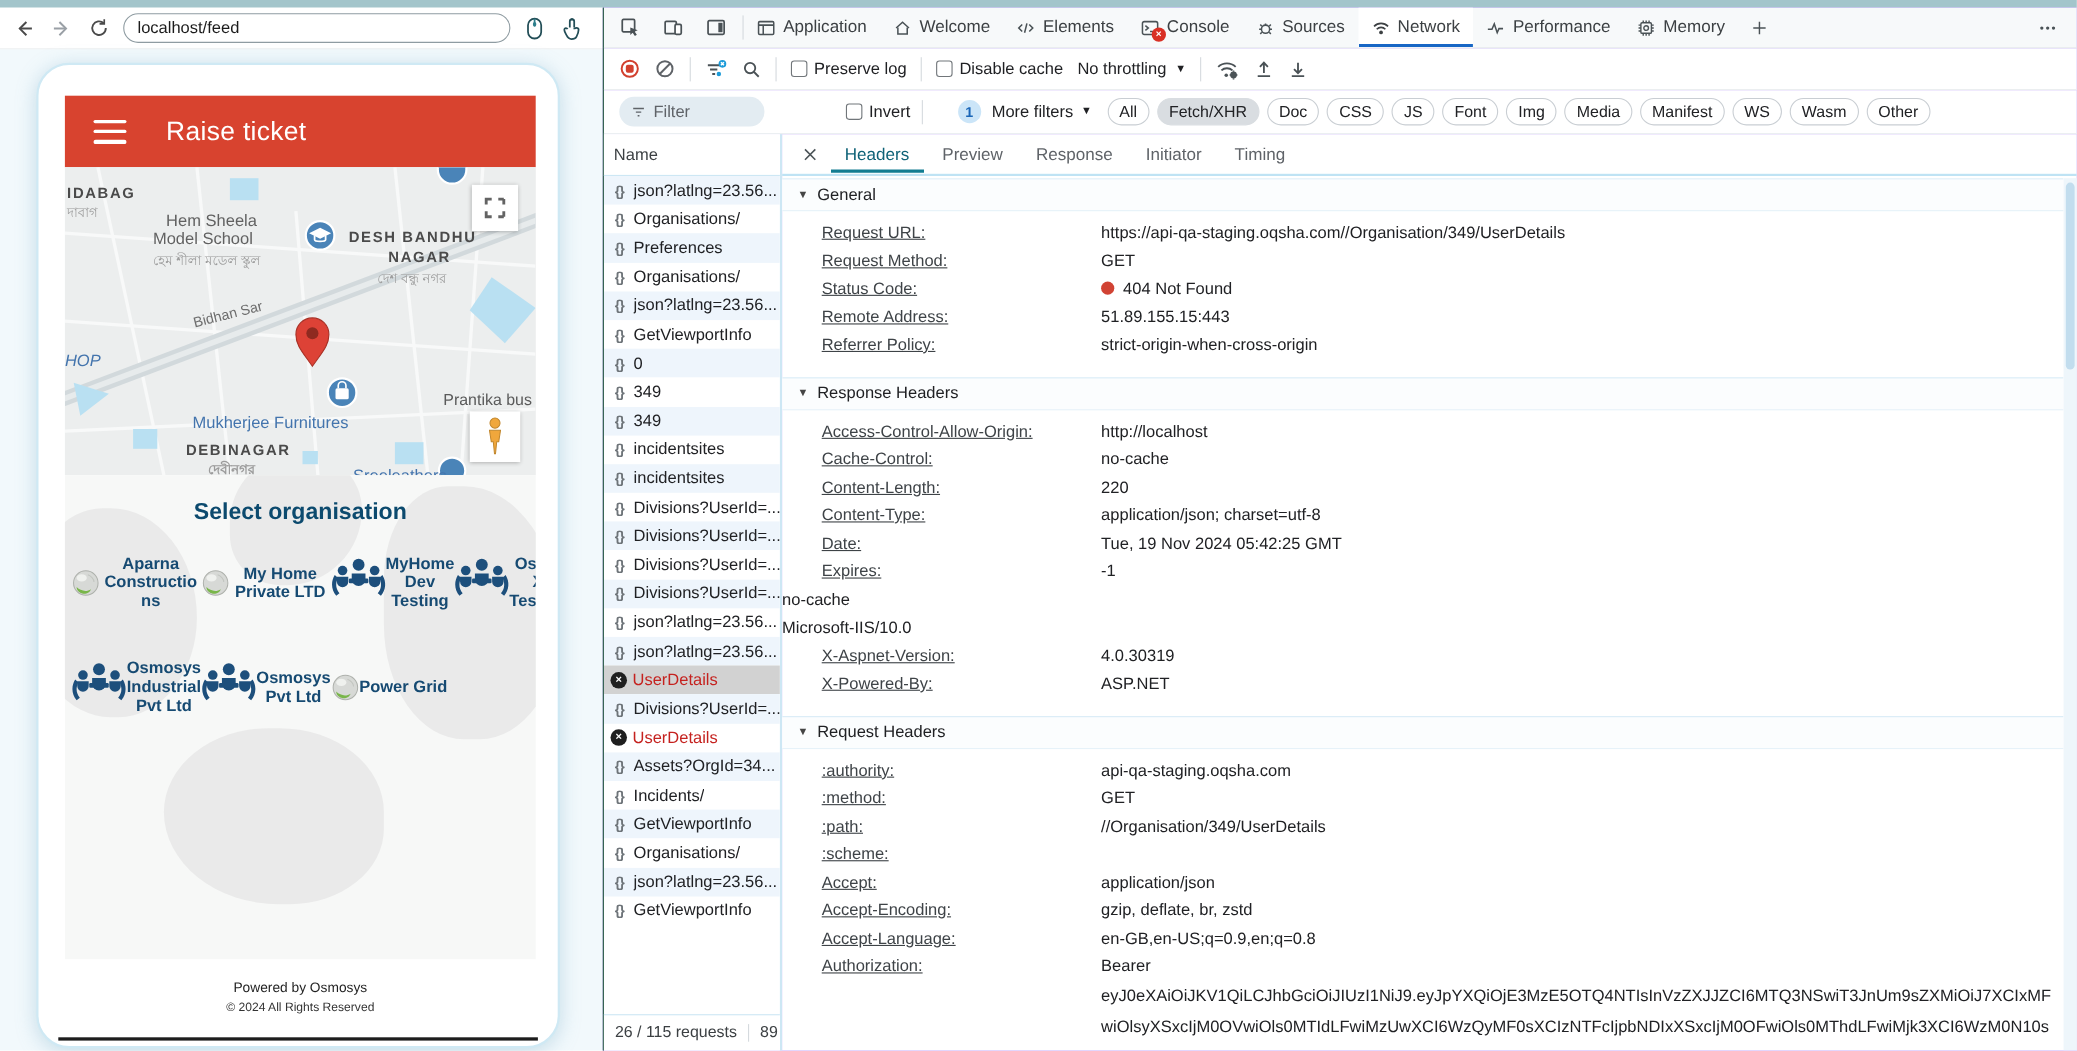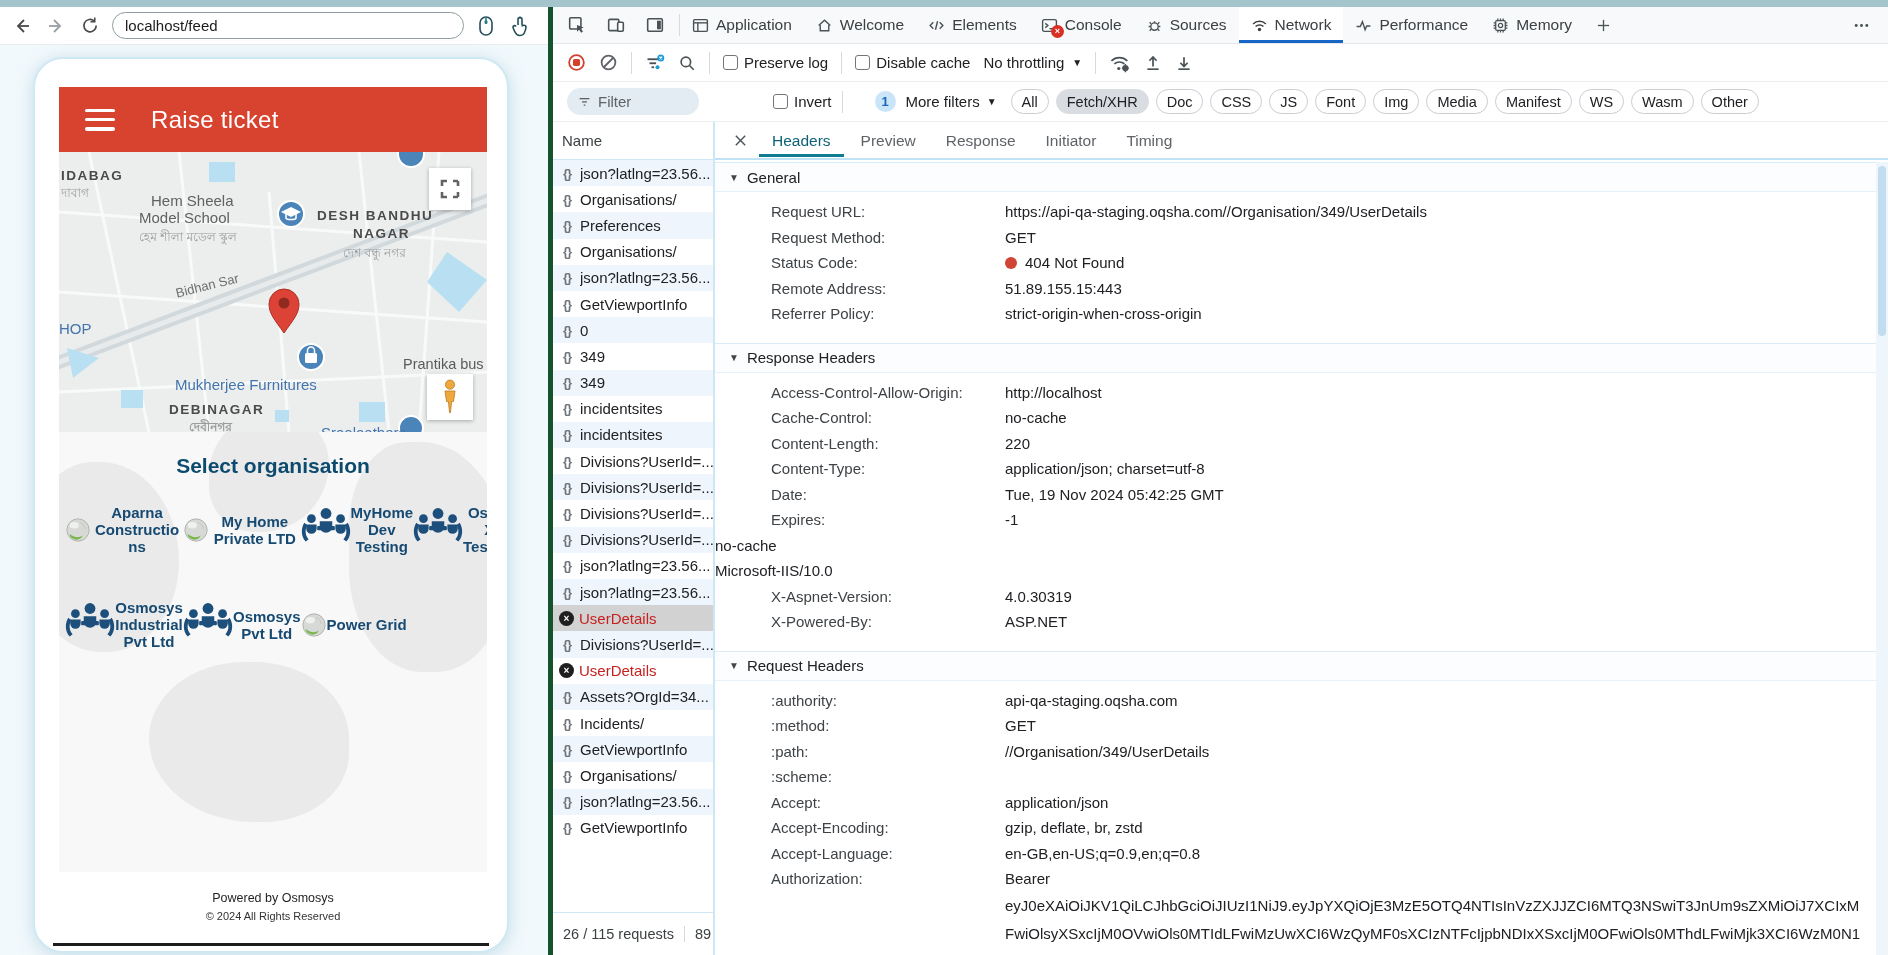--- a/index.html
+++ b/index.html
@@ -54,21 +54,21 @@
   .oicon.globe { margin-top:8px; margin-bottom:8px; }
   .oicon.people { margin-top:0; margin-bottom:6px; }
   .olabel { font-size:15px; font-weight:700; color:#164a72; line-height:17px; max-width:92px; overflow-wrap:break-word; }
 
   #footer1 { position:absolute; left:24px; width:428px; top:832px; text-align:center; font-size:12.5px; color:#1f1f1f; }
   #footer2 { position:absolute; left:24px; width:428px; top:851px; text-align:center; font-size:11px; color:#333; }
   #page-bottom-line { position:absolute; left:18px; right:18px; top:884px; height:3px; background:#1d1d1d; }
 
   
   #devtools { position:absolute; left:548px; top:7px; width:1340px; height:948px; background:#8b5cf6;
-    border-left:5px solid #14532d; font-size:15px; }
+    border-left:1px solid #14532d; font-size:15px; }
 
   
   #devtools-tabbar { position:absolute; left:0; top:0; width:100%; height:37px; background:#f7f9fa;
     border-bottom:1px solid #e4e8ea; display:flex; align-items:stretch; }
   #devtools-tabbar .lefticons { display:flex; align-items:center; gap:15px; padding:0 12px; }
   #devtools-tabbar .lefticons .navbtn { cursor:pointer; }
   .dtab { position:relative; display:flex; align-items:center; gap:7px; padding:0 12px; color:#3c4043;
     font-size:15.5px; cursor:pointer; }
   .dtab.active { background:#fff; box-shadow:inset 0 -3px 0 #1766c5; }
   .errbadge { position:absolute; left:22px; bottom:5px; width:13px; height:13px; border-radius:50%;
@@ -107,37 +107,37 @@
   #request-list { position:absolute; left:0; top:38px; right:0; bottom:33px; overflow:hidden; }
   .req { height:26.2px; display:flex; align-items:center; gap:5px; padding-left:6px; cursor:pointer;
     white-space:nowrap; overflow:hidden; }
   .req.alt { background:#eef5fc; }
   .req .rname { font-size:15px; color:#202124; overflow:hidden; text-overflow:clip; }
   .req.err .rname { color:#c5221f; }
   .req.selrow { background:#d2d2d2; }
   .jicon { font-size:13px; font-weight:700; color:#6e7479; letter-spacing:-1px; flex:0 0 16px; text-align:center; }
   .eicon { flex:0 0 15px; width:15px; height:15px; border-radius:50%; background:#1f1f1f; color:#fff;
     font-size:10px; line-height:15px; text-align:center; font-weight:700; }
-  #list-statusbar { position:absolute; left:0; bottom:0; right:0; height:43px; border-top:1px solid #cde7f4;
+  #list-statusbar { position:absolute; left:0; bottom:0; right:0; height:33px; border-top:1px solid #cde7f4;
     display:flex; align-items:center; gap:10px; padding-left:10px; font-size:14.5px; color:#3c4043;
     background:#fff; overflow:hidden; white-space:nowrap; }
 
   
   #detail-panel { flex:1; position:relative; background:#fff; overflow:hidden; }
   #detail-tabs { height:38px; display:flex; align-items:center; gap:4px; border-bottom:2px solid #bfe3f4; padding-left:10px; }
   #detail-close { width:30px; height:30px; display:flex; align-items:center; justify-content:center; cursor:pointer; }
   .htab { padding:8px 13px 7px; font-size:15.5px; color:#5f6368; cursor:pointer; }
   .htab.active { color:#0e6277; box-shadow:inset 0 -3px 0 #127d92; font-weight:500; }
   #headers-content { position:absolute; left:0; right:12px; top:40px; bottom:0; overflow:hidden; }
   .sech { height:30px; display:flex; align-items:center; gap:8px; padding-left:14px; background:#fbfdfe;
     border-top:1px solid #d9ecf7; border-bottom:1px solid #e6f2f9; font-size:15px; color:#202124; cursor:pointer; }
   .tri { font-size:10px; color:#454545; }
   .secbody { padding:7px 0 16px; }
   .hrow { display:flex; align-items:flex-start; line-height:25.5px; }
-  .hkey { flex:0 0 290px; padding-left:56px; color:#3e4347; }
+  .hkey { flex:0 0 290px; padding-left:36px; color:#3e4347;text-decoration:underline; }
   .hval { flex:1; color:#202124; word-break:break-all; padding-right:8px; }
   .sdot { display:inline-block; width:12px; height:12px; border-radius:50%; background:#d14334;
     margin-right:8px; vertical-align:-1px; }
   .token { line-height:28px; }
   #detail-scrollbar { position:absolute; right:0; top:40px; bottom:0; width:12px; background:#eef6fb; }
   #detail-scrollbar .thumb { position:absolute; left:2px; top:4px; width:8px; height:170px;
     border-radius:4px; background:#c2ddee; }
 </style>
 </head>
 <body>
@@ -236,21 +236,21 @@
       <div id="map-labels">
           <div class="mlabel area" style="left: 2px; top: 16px;">IDABAG</div>
           <div class="mlabel sub" style="left: 2px; top: 32px;">দাবাগ</div>
           <div class="mlabel poi-grey" style="left: 92px; top: 40px;">Hem Sheela</div>
           <div class="mlabel poi-grey" style="left: 80px; top: 57px;">Model School</div>
           <div class="mlabel sub" style="left: 80px; top: 76px;">হেম শীলা মডেল স্কুল</div>
           <div class="mlabel area" style="left: 258px; top: 56px;">DESH BANDHU</div>
           <div class="mlabel area" style="left: 294px; top: 74px;">NAGAR</div>
           <div class="mlabel sub" style="left: 284px; top: 92px;">দেশ বন্ধু নগর</div>
           <div class="mlabel road" style="left: 116px; top: 126px; transform: rotate(-14deg);">Bidhan Sar</div>
-          <div class="mlabel poi-blue" style="left: 0px; top: 168px;">HOP</div>
+          <div class="mlabel poi-blue" style="left: 0px; top: 168px; font-style: italic;">HOP</div>
           <div class="mlabel poi-blue" style="left: 116px; top: 224px;">Mukherjee Furnitures</div>
           <div class="mlabel poi-grey2" style="left: 344px; top: 204px;">Prantika bus</div>
           <div class="mlabel area" style="left: 110px; top: 250px;">DEBINAGAR</div>
           <div class="mlabel sub" style="left: 130px; top: 266px; font-weight: bold;">দেবীনগর</div>
           <div class="mlabel poi-blue" style="left: 262px; top: 272px;">Sreeleathers</div>
         </div>
       <div id="fullscreen-btn">
         <svg width="42" height="42" viewBox="0 0 42 42" fill="none" stroke="#636363" stroke-width="2.6">
           <path d="M13 18v-5h5M29 13h-5M29 13v5M13 24v5h5M29 29h-5M29 29v-5"></path>
         </svg>

